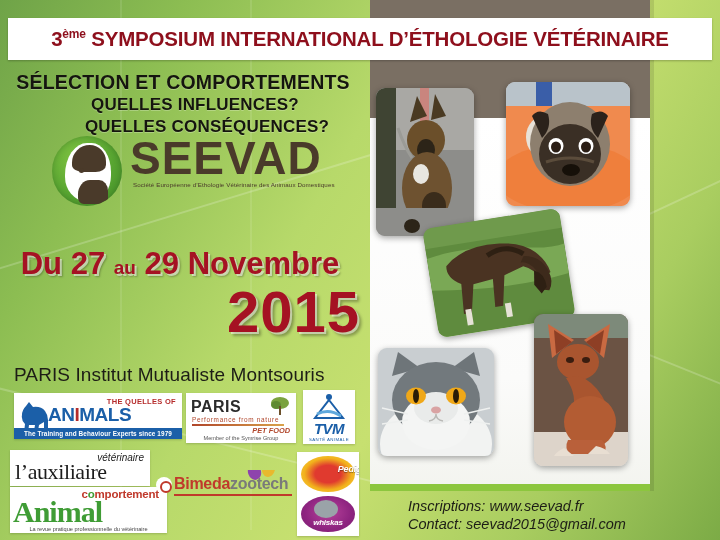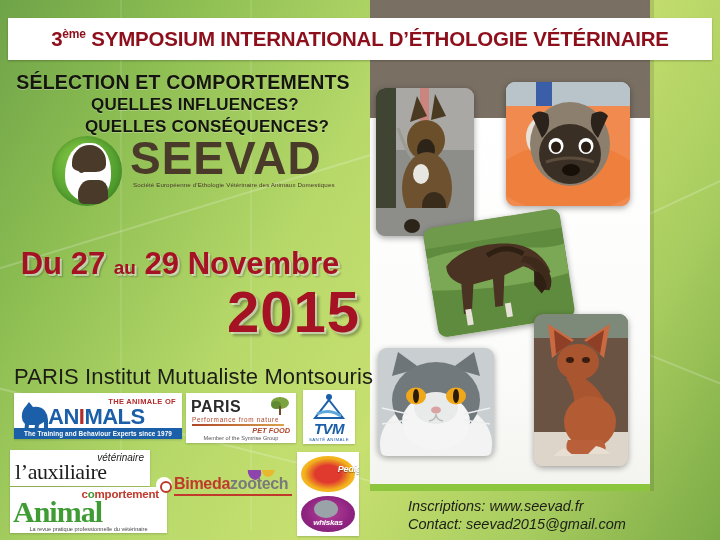--- a/index.html
+++ b/index.html
@@ -118,38 +118,38 @@
   .year{
     position:absolute;left:0;top:278px;width:360px;text-align:right;
     font-size:58px;font-weight:bold;color:#a51223;letter-spacing:1px;
     text-shadow:2px 2px 0 rgba(255,255,255,.5), 4px 4px 3px rgba(0,0,0,.3);
     font-family:"Liberation Sans", sans-serif;
   }
 
   
   .venue{
     position:absolute;left:14px;top:364px;
-    font-size:22px;color:#1d1d16;letter-spacing:.1px;
+    font-size:19px;color:#1d1d16;letter-spacing:.1px;
     font-family:"Liberation Sans", sans-serif;
   }
 
   
   .logo{position:absolute;background:#fff;overflow:hidden;box-shadow:0 1px 2px rgba(0,0,0,.18);}
 
   
   .logo-coa{left:14px;top:393px;width:168px;height:46px;}
   .coa-inner{position:relative;width:100%;height:100%;}
   .coa-dog{
     position:absolute;left:6px;top:9px;width:34px;height:29px;
   }
   .coa-top{
     position:absolute;right:6px;top:4px;font-size:7.5px;font-weight:bold;color:#b52b2b;letter-spacing:.3px;
   }
   .coa-main{
-    position:absolute;left:34px;top:11px;font-size:22px;font-weight:bold;color:#1b5fa8;letter-spacing:-.5px;
+    position:absolute;left:34px;top:11px;font-size:19px;font-weight:bold;color:#1b5fa8;letter-spacing:-.5px;
   }
   .coa-main .red{color:#b52b2b;}
   .coa-bar{
     position:absolute;left:0;bottom:0;width:100%;height:11px;background:#1b5fa8;
     color:#fff;font-size:6.4px;font-weight:bold;text-align:center;line-height:11px;letter-spacing:.1px;
   }
 
   
   .logo-diana{left:186px;top:393px;width:110px;height:50px;}
   .diana-name{position:absolute;left:5px;top:5px;font-size:16px;font-weight:bold;color:#2b2b2b;letter-spacing:.5px;}
@@ -358,21 +358,21 @@
   <div class="date-line"><span>Du</span> <span>27</span> <span class="small">au</span> <span>29</span> <span>Novembre</span></div>
   <div class="year">2015</div>
 
   <div class="venue">PARIS Institut Mutualiste Montsouris</div>
 
   <div class="logo logo-coa">
     <div class="coa-inner">
       <svg class="coa-dog" viewBox="0 0 34 29">
         <path d="M6 4 l3 -4 l4 5 q8 -1 12 4 q3 4 3 9 l0 9 l-4 0 l0 -7 l-5 3 l-1 6 l-4 0 l1 -6 l-6 0 l-1 8 l-4 0 l1 -9 q-4 -4 -3 -9 q0 -5 4 -9 z" fill="#1b5fa8"></path>
       </svg>
-      <div class="coa-top">THE ANIMALE OF</div>
+      <div class="coa-top">THE QUELLES OF</div>
       <div class="coa-main"><span>AN</span><span class="red">I</span><span>MALS</span></div>
       <div class="coa-bar">The Training and Behaviour Experts since 1979</div>
     </div>
   </div>
 
   <div class="logo logo-diana">
     <div class="diana-name">PARIS</div>
     <svg class="diana-tree" viewBox="0 0 20 20">
       <ellipse cx="10" cy="7" rx="9" ry="6" fill="#7ba23f"></ellipse>
       <ellipse cx="6" cy="9" rx="5" ry="4" fill="#5f8a32"></ellipse>

